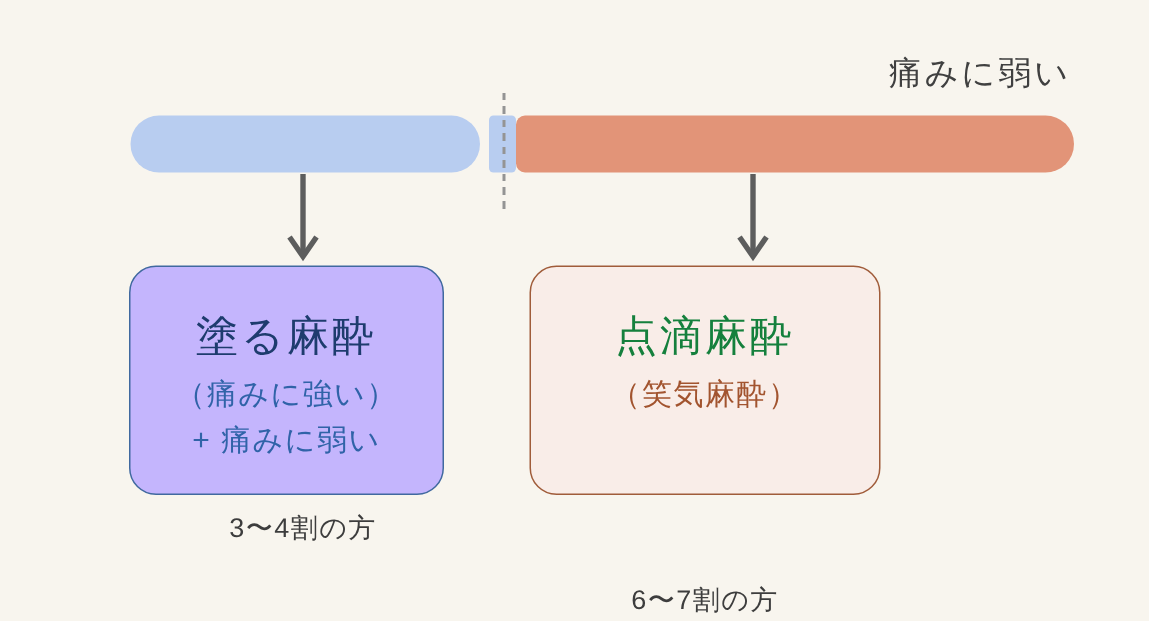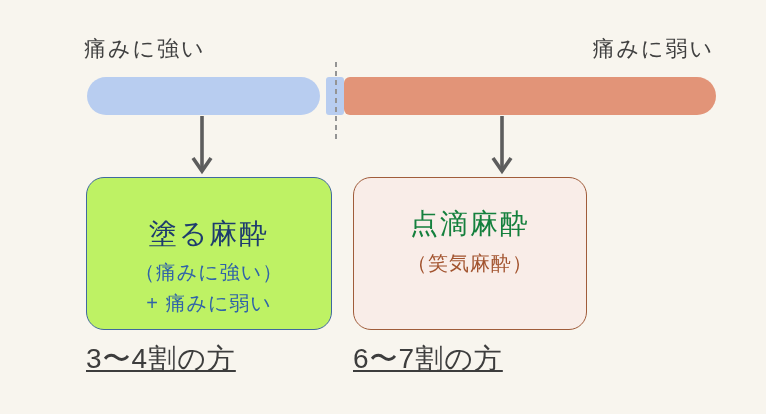--- a/index.html
+++ b/index.html
@@ -63,24 +63,23 @@
     top: 177px; height: 153px;
     border-radius: 18px;
     box-sizing: border-box;
     display: flex;
     flex-direction: column;
     align-items: center;
     padding-top: 29px;
     text-align: center;
   }
   .box.blue-box {
-    left: 86px; width: 246px;
-    background: #bef264;
+    left: 86px; width: 210px;
+    background: #c4b5fd;
     border: 1.5px solid #40699f;
-    justify-content: center;
   }
   .box.red-box {
     left: 353px; width: 234px;
     background: #f9ede8;
     border: 1.5px solid #a05c3a;
   }
   .box-title {
     font-size: 28px;
     letter-spacing: 2px;
     font-weight: 500;
@@ -96,35 +95,34 @@
     line-height: 1.55;
     white-space: nowrap;
   }
   .blue-box .box-sub { color: #3063a8; }
   .red-box  .box-sub { color: #a2542f; }
 
   
   .caption {
     position: absolute;
     top: 340px;
-    font-size: 28px;
+    font-size: 18px;
     letter-spacing: 1px;
     color: #3d3d3d;
+    text-align: center;
     white-space: nowrap;
-    text-decoration: underline;
   }
   .caption.caption-left  { left: 86px;  width: 232px; }
-  .caption.caption-right { left: 353px; width: 234px; }
+  .caption.caption-right { left: 353px; width: 234px; margin-top: 48px; }
 </style>
 </head>
 <body>
 
 <div class="canvas">
 
-  <div class="scale-label left">痛みに強い</div>
 
   <div class="scale-label right">痛みに弱い</div>
 
   <div class="bar blue-pill"></div>
 
   <div class="bar blue-connector"></div>
 
   <div class="bar orange-bar"></div>
 
   <div class="divider"></div>

